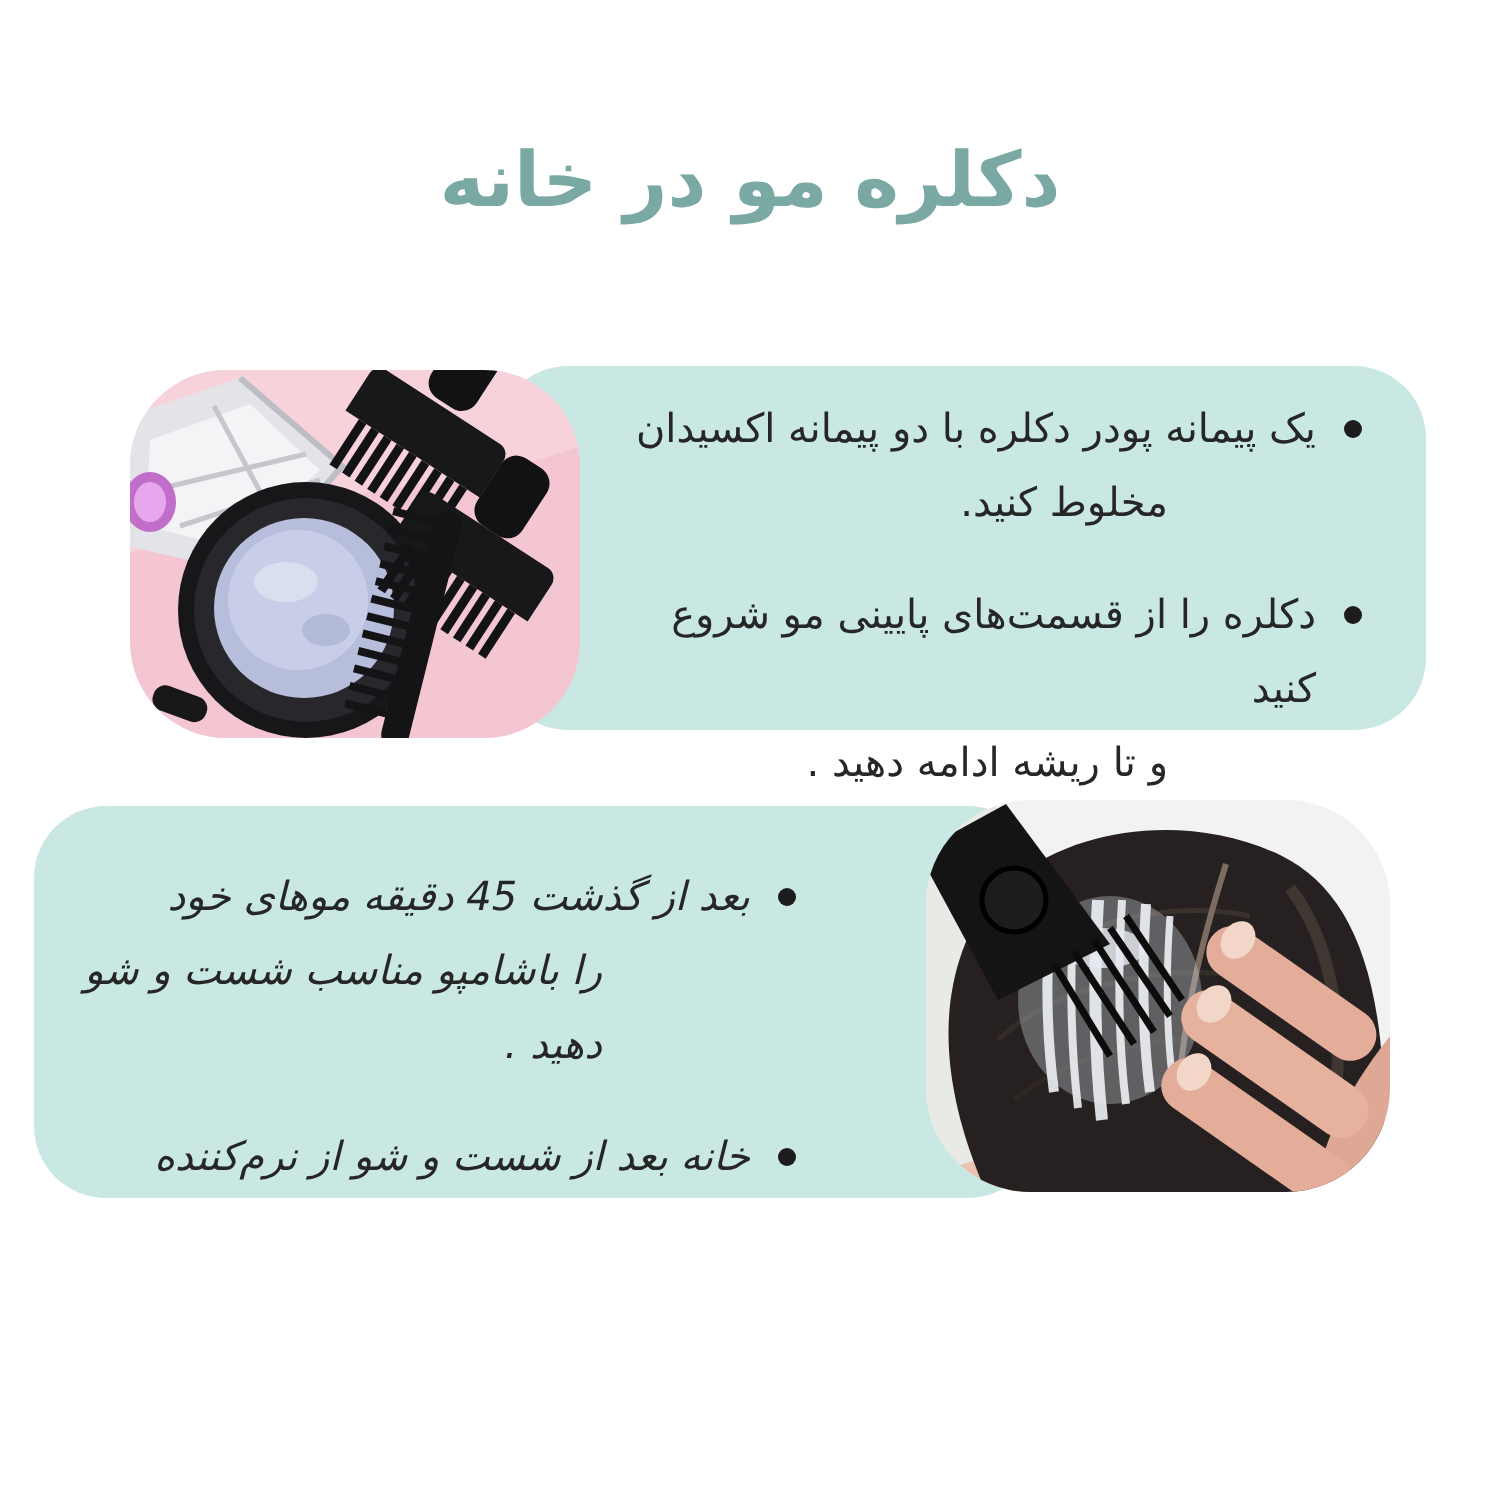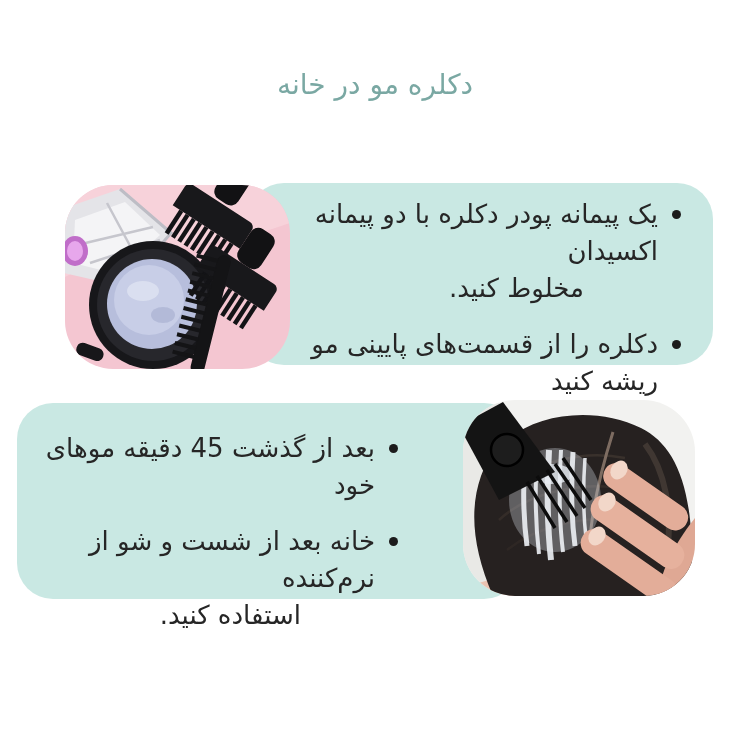--- a/index.html
+++ b/index.html
@@ -13,39 +13,39 @@
   html,body{background:#fff;}
   .canvas{
     position:relative;width:750px;height:750px;margin:0 auto;
     background:#ffffff;overflow:hidden;
     font-family:"DejaVu Sans",sans-serif;color:var(--body-text);
   }
   
   .title{
     position:absolute;top:68px;left:0;right:0;
     text-align:center;direction:rtl;
-    font-size:28px;font-weight:normal;color:var(--accent-teal);
+    font-size:38px;font-weight:bold;color:var(--accent-teal);
     letter-spacing:0;
   }
   
   .mint-card{position:absolute;background:var(--card-background);border-radius:36px;}
   .card1-bg{left:248px;top:183px;width:465px;height:182px;}
   .card2-bg{left:17px;top:403px;width:503px;height:196px;}
   
   .photo{position:absolute;overflow:hidden;display:block;}
   .photo svg{display:block;width:100%;height:100%;}
   .photo1{left:65px;top:185px;width:225px;height:184px;border-radius:48px;}
   .photo2{left:463px;top:400px;width:232px;height:196px;border-radius:52px;}
   
   .bullets{position:absolute;direction:rtl;list-style:none;}
   .bullets-1{left:300px;top:196px;width:388px;}
-  .bullets-2{left:30px;top:430px;width:375px;}
+  .bullets-2{left:30px;top:430px;width:375px;font-style:italic;}
   .bullets li{
     position:relative;padding-right:30px;margin-bottom:19px;
-    font-size:26px;line-height:37px;text-align:right;font-weight:500;
+    font-size:20px;line-height:37px;text-align:right;font-weight:500;
   }
   .dot{
     position:absolute;right:7px;top:14px;width:9px;height:9px;
     border-radius:50%;background:#1c1c1c;display:block;
   }
   .l1,.l2{display:block;}
   .l2{margin-left:0;margin-right:74px;}
 </style>
 </head>
 <body>
@@ -133,21 +133,21 @@
   </figure>
 
   <ul class="bullets bullets-1">
     <li>
       <span class="dot"></span>
       <span class="l1">یک پیمانه  پودر دکلره با دو پیمانه اکسیدان</span>
       <span class="l2">مخلوط کنید.</span>
     </li>
     <li>
       <span class="dot"></span>
-      <span class="l1">دکلره را از قسمت‌های پایینی مو ریشه کنید</span>
+      <span class="l1">دکلره را از قسمت‌های پایینی مو شروع کنید</span>
       <span class="l2">و تا ریشه ادامه دهید .</span>
     </li>
   </ul>
 
   <div class="mint-card card2-bg"></div>
 
   <figure class="photo photo2" aria-label="applying-white-bleach-to-dark-hair-with-black-brush-and-hand">
     <svg viewBox="0 0 232 196" preserveAspectRatio="none">
       <rect width="232" height="196" fill="#f2f2f0"></rect>
       <rect width="36" height="196" fill="#e9e9e6"></rect>
@@ -197,21 +197,21 @@
         <ellipse cx="144" cy="102" rx="8" ry="10" fill="#f2d7c9" transform="rotate(35 144 102)"></ellipse>
         <ellipse cx="134" cy="136" rx="8" ry="10" fill="#f2d7c9" transform="rotate(35 134 136)"></ellipse>
       </g>
     </svg>
   </figure>
 
   <ul class="bullets bullets-2">
     <li>
       <span class="dot"></span>
       <span class="l1">بعد از گذشت 45 دقیقه موهای خود</span>
+      <span class="l2">را باشامپو مناسب شست و شو دهید .</span>
     </li>
     <li>
       <span class="dot"></span>
       <span class="l1">خانه بعد از شست و شو از نرم‌کننده</span>
-      <span class="l2">استفاده کنید.</span>
     </li>
   </ul>
 
 </div>
 
 </body></html>

